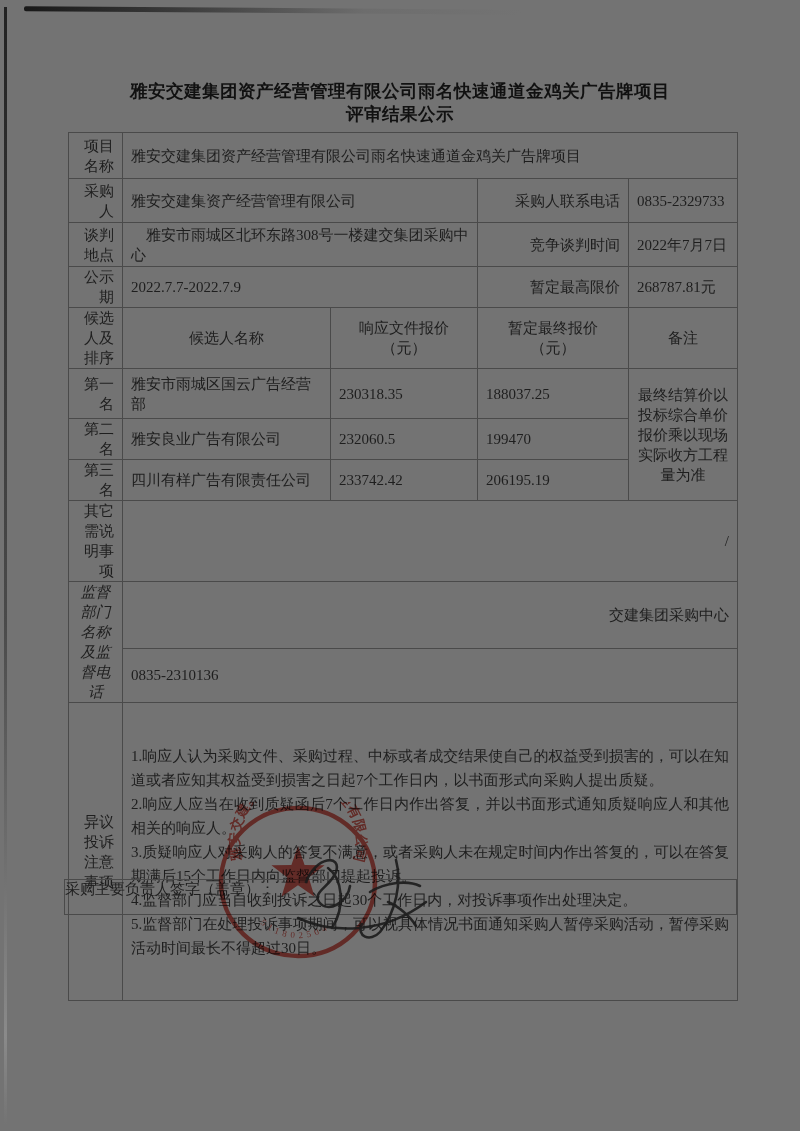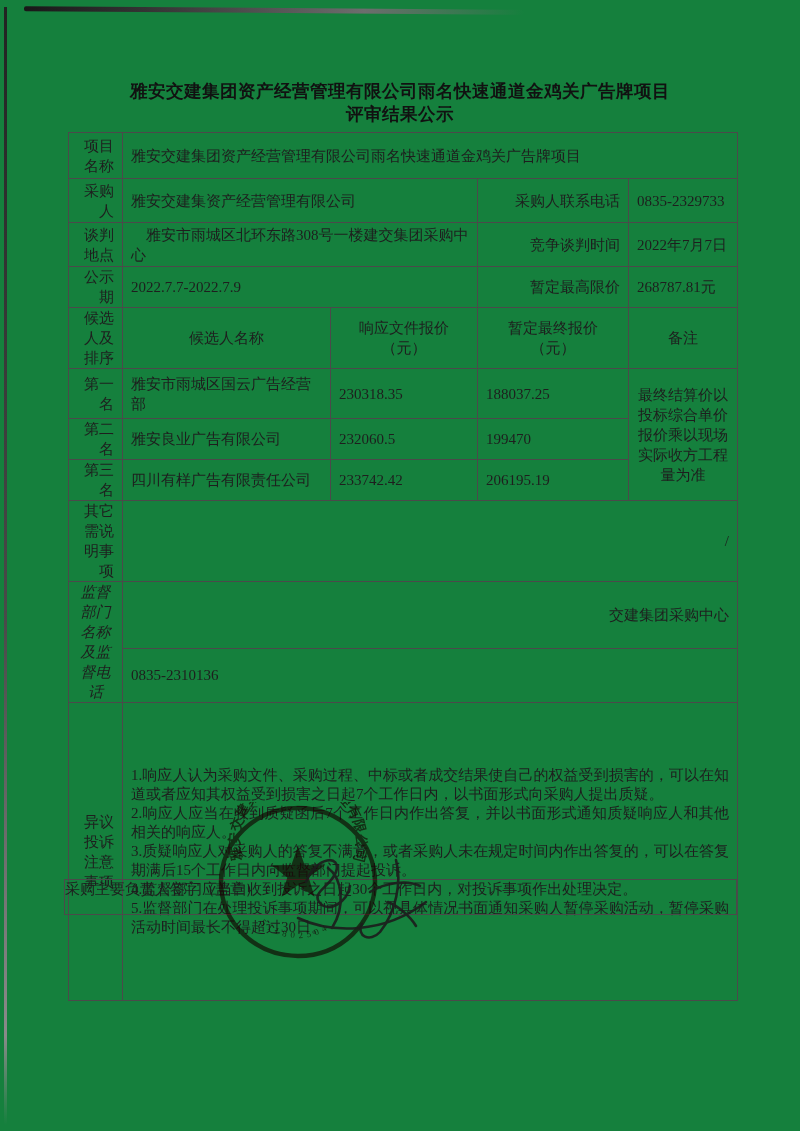--- a/index.html
+++ b/index.html
@@ -1,18 +1,18 @@
 <!DOCTYPE html>
 <html><head>
 <meta charset="utf-8">
 <style>
   html,body { margin:0; padding:0; background:#ffffff; }
   .page {
     position:relative; width:800px; height:1131px;
-    background:#15803d; overflow:hidden;
+    background:#737373; overflow:hidden;
     font-family:"Liberation Serif","DejaVu Serif",serif;
     color:#1e1e1e;
   }
   
   .scan-top {
     position:absolute; left:24px; top:8px; width:500px; height:5px;
     transform:rotate(0.4deg); border-radius:2px;
     background:linear-gradient(to right,#181818,#3a3a3a 30%,#6d6d6d 68%,rgba(130,130,130,0));
   }
   .scan-left {
@@ -37,21 +37,21 @@
     font-size:15px; line-height:20px; padding:0 8px;
     overflow:hidden; word-break:break-all;
   }
   td.lbl { font-size:13px; line-height:17px; padding:0 1px; text-align:right; }
   td.lbl.ctr { text-align:center;font-style:italic; }
   td.ctr { text-align:right; }
   td.num { text-align:left; font-size:14.5px; }
   td.hdr { text-align:center; }
   td.note-cell { text-align:center; padding:0 8px; line-height:24px; }
   td.indent { padding:0 5px; text-indent:1em;font-family:Liberation Serif, serif; }
-  .obj-item { text-align:justify; line-height:19px; margin:0; }
+  .obj-item { text-align:justify; line-height:24px; margin:0; }
   .obj-wrap { padding:2px 8px; }
   
   .sig-row {
     position:absolute; left:64px; top:879px; width:673px; height:36px;
     border:1.2px solid #4a4a4a; box-sizing:border-box;
     display:flex; align-items:flex-start; font-size:15px;
   }
   
   .stamp {
     position:absolute; left:210px; top:802px; width:176px; height:160px;

